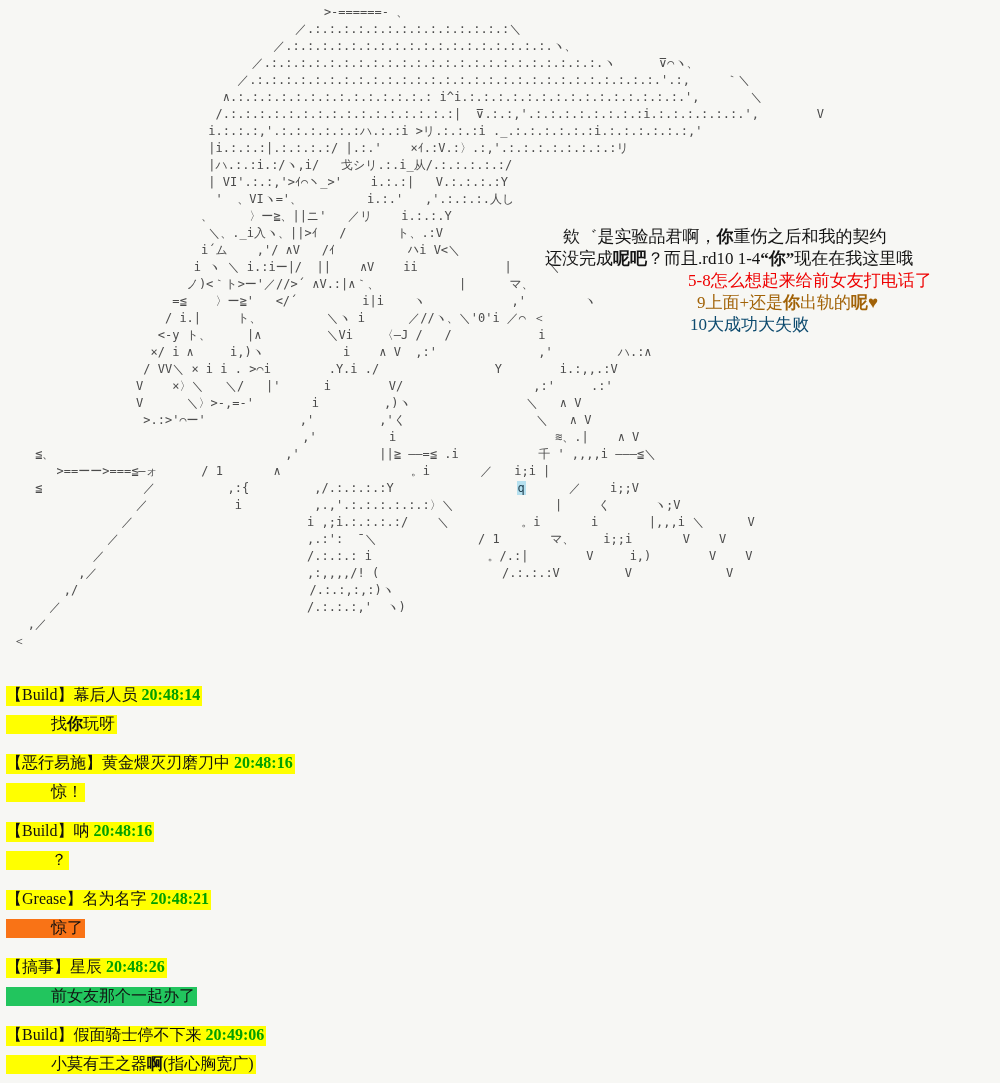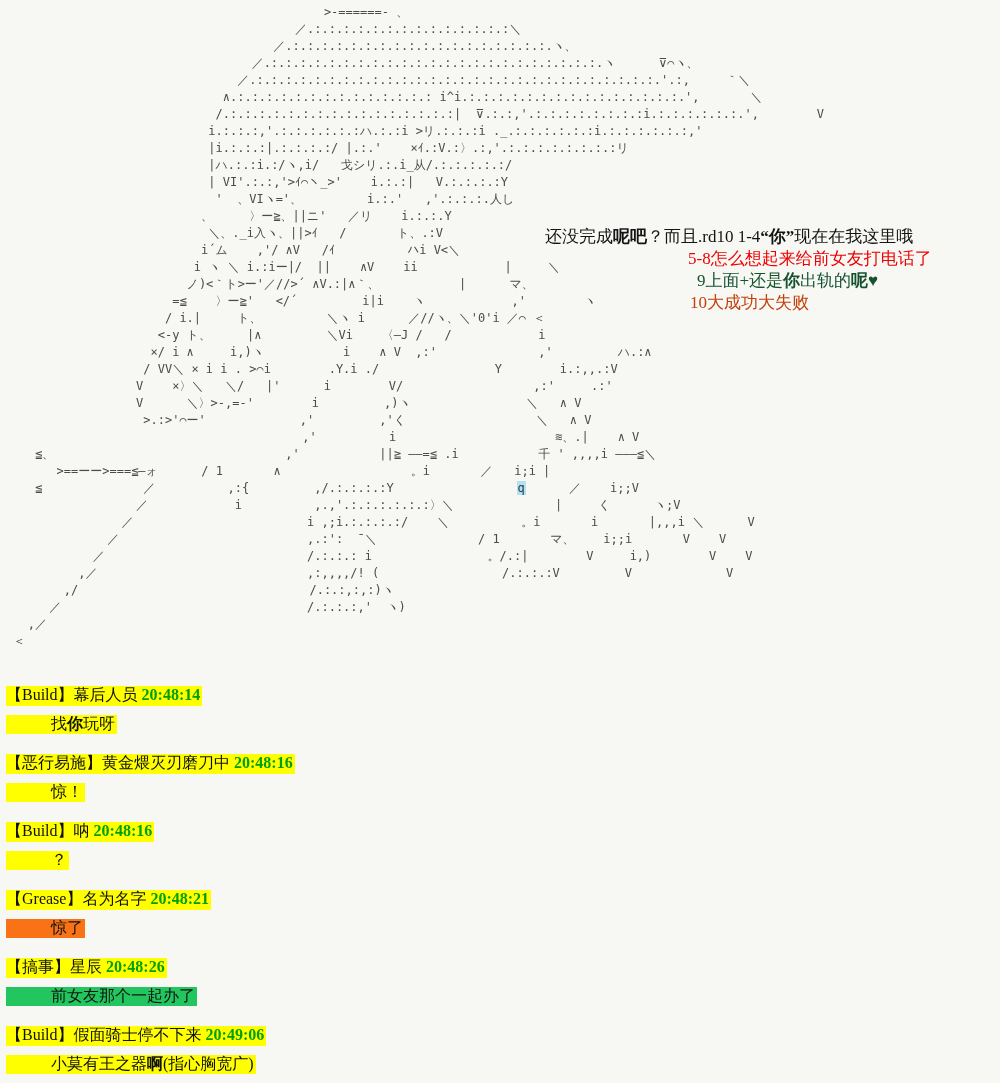--- a/index.html
+++ b/index.html
@@ -37,24 +37,25 @@
   .msg .body{display:block;width:max-content;margin-top:9px;padding-left:45px;}
   .t{margin-left:4px;font-weight:bold;}
   .msg b{font-weight:bold;}
 </style>
 </head>
 <body>
 
 <div class="aa" style="color: rgb(75, 75, 75);"><div>                                            &gt;-======- 、</div><div>                                        ／.:.:.:.:.:.:.:.:.:.:.:.:.:.:＼</div><div>                                     ／.:.:.:.:.:.:.:.:.:.:.:.:.:.:.:.:.:.:.ヽ、</div><div>                                  ／.:.:.:.:.:.:.:.:.:.:.:.:.:.:.:.:.:.:.:.:.:.:.:.ヽ      ⊽⌒ヽ、</div><div>                                ／.:.:.:.:.:.:.:.:.:.:.:.:.:.:.:.:.:.:.:.:.:.:.:.:.:.:.:.:.'.:,     ｀＼</div><div>                              ∧.:.:.:.:.:.:.:.:.:.:.:.:.:.: i^i.:.:.:.:.:.:.:.:.:.:.:.:.:.:.:.',       ＼</div><div>                             /.:.:.:.:.:.:.:.:.:.:.:.:.:.:.:.:|  ⊽.:.:,'.:.:.:.:.:.:.:.:i.:.:.:.:.:.:.',        V</div><div>                            i.:.:.:,'.:.:.:.:.:.:ハ.:.:i &gt;リ.:.:.:i ._.:.:.:.:.:.:i.:.:.:.:.:.:,'</div><div>                            |i.:.:.:|.:.:.:.:/ |.:.'    ×ｲ.:V.:〉.:,'.:.:.:.:.:.:.:.:リ</div><div>                            |ハ.:.:i.:/ヽ,i/   戈シリ.:.i_从/.:.:.:.:.:/</div><div>                            | VI'.:.:,'&gt;ｲ⌒ヽ_&gt;'    i.:.:|   V.:.:.:.:Y</div><div>                             '  、VIヽ='、         i.:.'   ,'.:.:.:.人し</div><div>                           、     〉ー≧、||ニ'   ／リ    i.:.:.Y</div><div>                            ＼、._i入ヽ、||&gt;ｲ   /       ト、.:V</div><div>                           i´ム    ,'/ ∧V   /ｲ          ハi V&lt;＼</div><div>                          i ヽ ＼ i.:iー|/  ||    ∧V    ii            |     ＼</div><div>                         ノ)&lt;｀ト&gt;ー'／//&gt;´ ∧V.:|∧｀、           |      マ、</div><div>                       =≦    〉ー≧'   &lt;/´         i|i    ヽ            ,'        ヽ</div><div>                      / i.|     ト、         ＼ヽ i      ／//ヽ、＼'0'i ／⌒ ＜</div><div>                     &lt;-y ト、     |∧         ＼Vi    〈―J /   /            i</div><div>                    ×/ i ∧     i,)ヽ           i    ∧ V  ,:'              ,'         ハ.:∧</div><div>                   / VV＼ × i i . &gt;⌒i        .Y.i ./                Y        i.:,,.:V</div><div>                  V    ×〉＼   ＼/   |'      i        V/                  ,:'     .:'</div><div>                  V      ＼〉&gt;-,=-'        i         ,)ヽ                ＼   ∧ V</div><div>                   &gt;.:&gt;'⌒ー'             ,'         ,'く                  ＼   ∧ V</div><div>                                         ,'          i                      ≋、.|    ∧ V</div><div>    ≦、                                ,'           ||≧ ――=≦ .i           千 ' ,,,,i ―――≦＼</div><div>       &gt;==ーー&gt;===≦―ォ      / 1       ∧                  。i       ／   i;i |</div><div>    ≦              ／          ,:{         ,/.:.:.:.:Y                 <span class="aa-q">q</span>      ／    i;;V</div><div>                  ／            i          ,.,'.:.:.:.:.:.:〉＼              |     く      ヽ;V</div><div>                ／                        i ,;i.:.:.:.:/    ＼          。i       i       |,,,i ＼      V</div><div>              ／                          ,.:':  ̄ ＼              / 1       マ、    i;;i       V    V</div><div>            ／                            /.:.:.: i                。/.:|        V     i,)        V    V</div><div>          ,／                             ,:,,,,/! (                 /.:.:.:V         V             V</div><div>        ,/                                /.:.:,:,:)ヽ</div><div>      ／                                  /.:.:.:,'  ヽ)</div><div>   ,／</div><div> ＜</div></div>
 
 <div class="anno">
+    <div class="anno-line" style="padding-left: 23px; color: rgb(20, 20, 20);"><span>欸゛是实验品君啊，</span><b>你</b><span>重伤之后和我的契约</span></div>
     <div class="anno-line" style="padding-left: 5px; color: rgb(20, 20, 20);"><span>还没完成</span><b>呢吧</b><span>？而且.rd10 1-4</span><b>“你”</b><span>现在在我这里哦</span></div>
     <div class="anno-line" style="padding-left: 148px; color: rgb(238, 0, 0);"><span>5-8怎么想起来给前女友打电话了</span></div>
-    <div class="anno-line" style="padding-left: 157px; color: #14532d;"><span>9上面+还是</span><b>你</b><span>出轨的</span><b>呢</b><span>♥</span></div>
-    <div class="anno-line" style="padding-left: 150px; color: #c2410c;"><span>10大成功大失败</span></div>
+    <div class="anno-line" style="padding-left: 157px; color: #a16207;"><span>9上面+还是</span><b>你</b><span>出轨的</span><b>呢</b><span>♥</span></div>
+    <div class="anno-line" style="padding-left: 150px; color: #0c4a6e;"><span>10大成功大失败</span></div>
   </div>
 
 <div class="chat">
     <div class="msg">
       <div class="hdr hl" style="background: rgb(255, 255, 0);"><span>【Build】幕后人员</span><span class="t" style="color: rgb(0, 160, 0);">20:48:14</span></div>
       <div class="body hl" style="background: rgb(255, 255, 0);"><span>找</span><b>你</b><span>玩呀</span></div>
     </div>
     <div class="msg">
       <div class="hdr hl" style="background: rgb(255, 255, 0);"><span>【恶行易施】黄金煨灭刃磨刀中</span><span class="t" style="color: rgb(0, 160, 0);">20:48:16</span></div>
       <div class="body hl" style="background: rgb(255, 255, 0);"><span>惊！</span></div>

